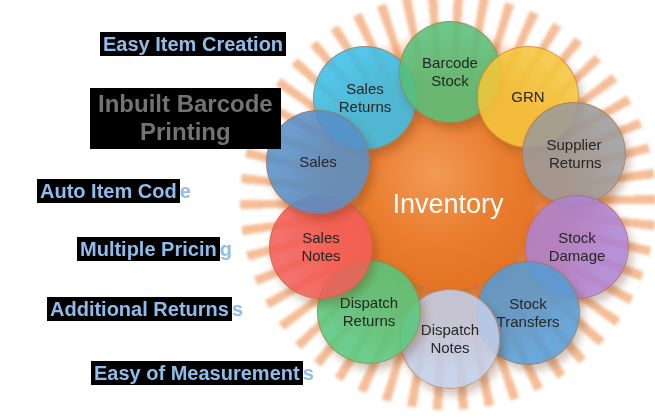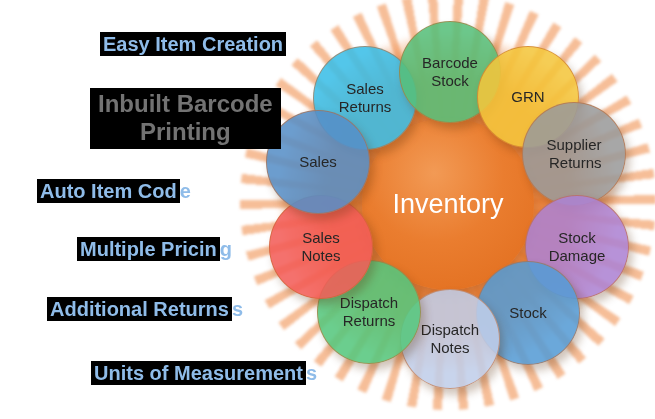--- a/index.html
+++ b/index.html
@@ -88,20 +88,21 @@
       </div>
       <div class="sat" style="left: 525px; top: 195px; width: 102px; height: 102px; background: rgba(172, 130, 210, 0.87);">
         <div class="sat-label">
           <div>Stock</div>
           <div>Damage</div>
         </div>
       </div>
       <div class="sat" style="left: 476px; top: 261px; width: 102px; height: 102px; background: rgba(85, 155, 213, 0.87);">
         <div class="sat-label">
           <div>Stock</div>
+          <div>Transfers</div>
         </div>
       </div>
       <div class="sat" style="left: 400px; top: 289px; width: 98px; height: 98px; background: rgba(192, 206, 233, 0.87);">
         <div class="sat-label">
           <div>Dispatch</div>
           <div>Notes</div>
         </div>
       </div>
       <div class="sat" style="left: 317px; top: 260px; width: 102px; height: 102px; background: rgba(85, 199, 125, 0.87);">
         <div class="sat-label">
@@ -123,15 +124,15 @@
     </div>
   <div id="features">
       <div class="feature" style="left: 100px; top: 34px;"><span class="hl">Easy Item Creation</span></div>
       <div class="feature-block" style="left: 90px; top: 88px;">
         <div>Inbuilt Barcode</div>
         <div>Printing</div>
       </div>
       <div class="feature" style="left: 37px; top: 181px;"><span class="hl">Auto Item Cod</span><span class="tail">e</span></div>
       <div class="feature" style="left: 33px; top: 239px; padding-left: 44px;"><span class="hl">Multiple Pricin</span><span class="tail">g</span></div>
       <div class="feature" style="left: 47px; top: 299px;"><span class="hl">Additional Returns</span><span class="tail">s</span></div>
-      <div class="feature" style="left: 91px; top: 363px;"><span class="hl">Units of Measurement</span><span class="tail">s</span></div>
+      <div class="feature" style="left: 91px; top: 363px;"><span class="hl">Easy of Measurement</span><span class="tail">s</span></div>
     </div>
 </div>
 
 </body></html>

